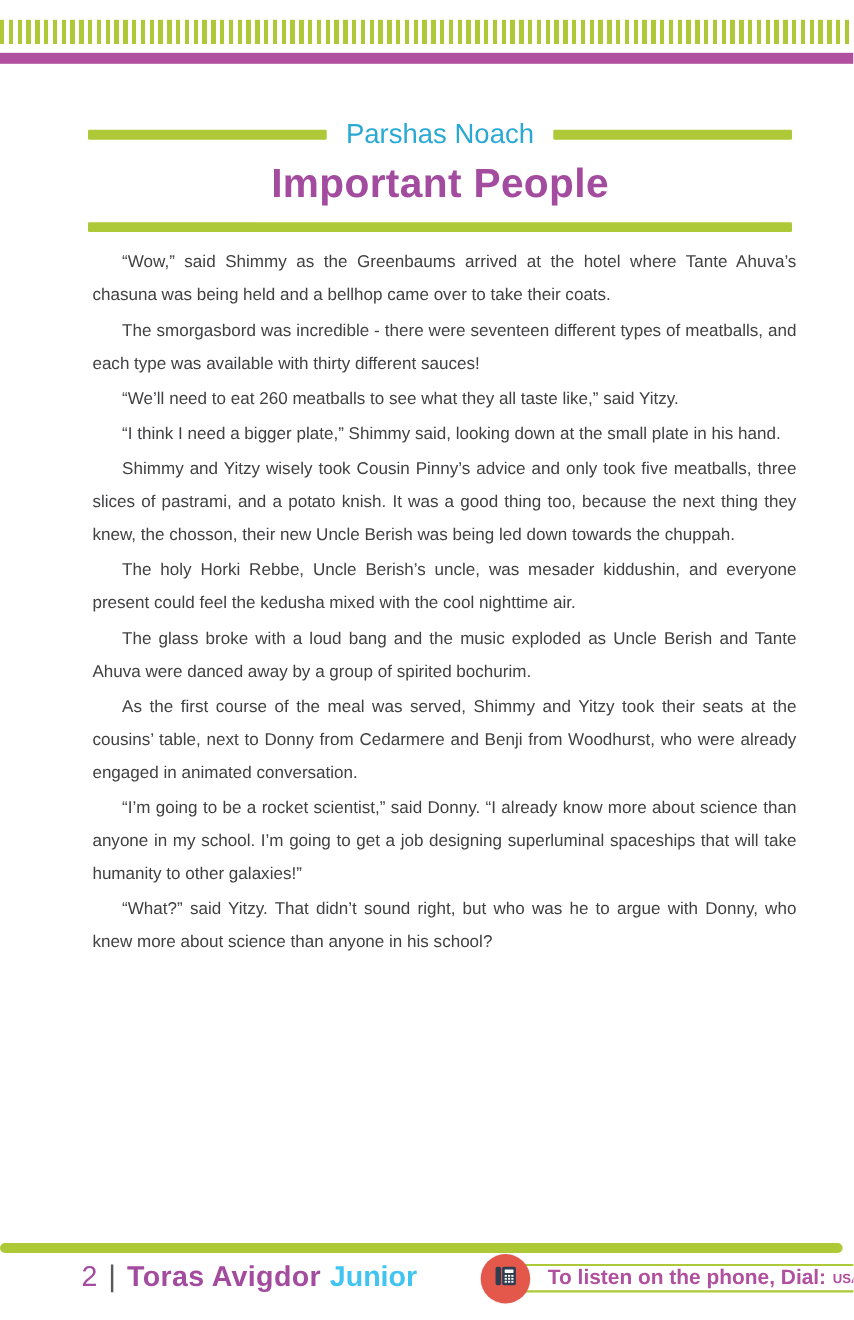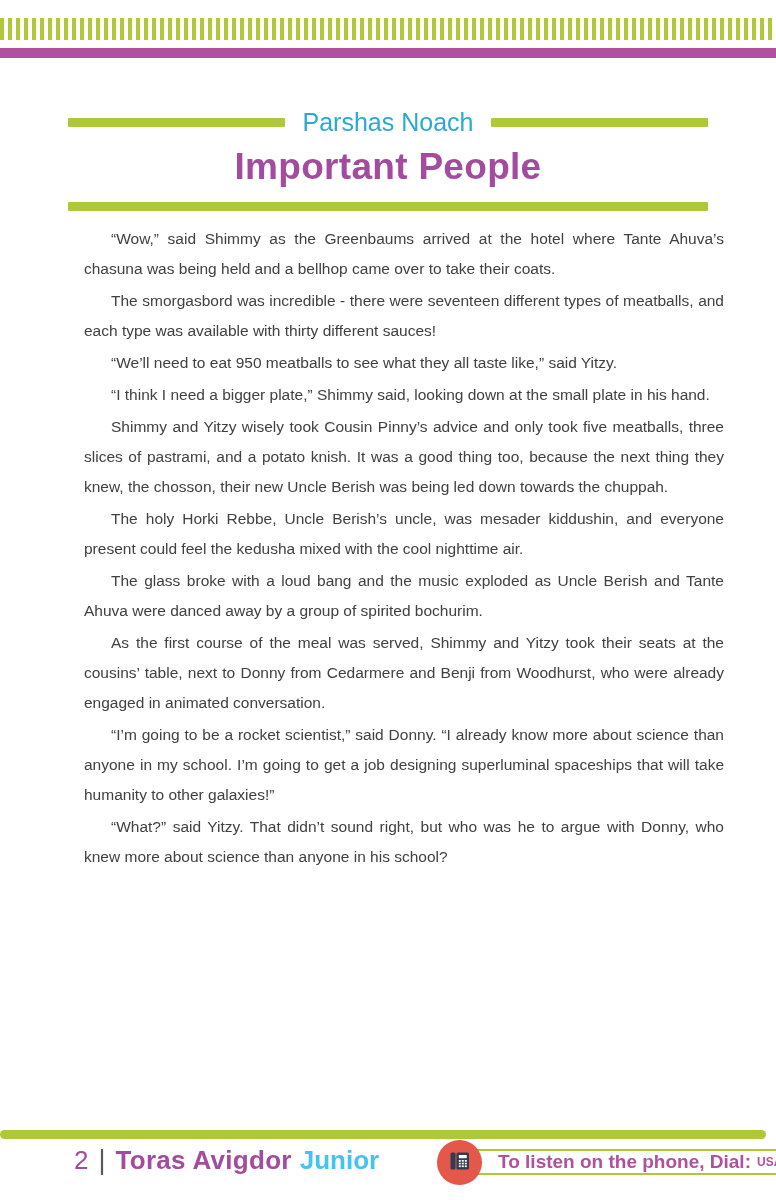--- a/index.html
+++ b/index.html
@@ -14,21 +14,21 @@
   
   .tick-strip {
     position:absolute; top:18px; left:0; right:0; height:22px;
     background:repeating-linear-gradient(90deg, var(--green) 0 4px, transparent 4px 8px);
   }
   .top-bar {
     position:absolute; top:48px; left:0; right:0; height:10px;
     background:var(--magenta);
   }
   
-  .header { position:absolute; top:108px; left:68px; width:640px; text-align:center; }
+  .header { position:absolute; top:108px; left:80px; width:640px; text-align:center; }
   .kicker-row { display:flex; align-items:center; gap:18px; }
   .kicker-bar { flex:1; height:9px; background:var(--green); border-radius:1px; }
   .kicker-text { color:var(--cyan); font-size:25px; font-weight:500; white-space:nowrap; }
   .title { color:var(--title-purple); font-size:37px; font-weight:bold; margin-top:9px; letter-spacing:0.3px; }
   .header-rule { height:9px; background:var(--green); margin-top:14px; border-radius:1px; }
   
   .content {
     position:absolute; top:224px; left:84px; width:640px;
     color:var(--body-text);
     font-size:15.5px; line-height:30px;
@@ -84,21 +84,21 @@
       <div class="kicker-text">Parshas Noach</div>
       <div class="kicker-bar"></div>
     </div>
     <div class="title">Important People</div>
     <div class="header-rule"></div>
   </div>
 
   <div class="content">
     <p>“Wow,” said Shimmy as the Greenbaums arrived at the hotel where Tante Ahuva’s chasuna was being held and a bellhop came over to take their coats.</p>
     <p>The smorgasbord was incredible - there were seventeen different types of meatballs, and each type was available with thirty different sauces!</p>
-    <p>“We’ll need to eat 950 meatballs to see what they all taste like,” said Yitzy.</p>
+    <p>“We’ll need to eat 260 meatballs to see what they all taste like,” said Yitzy.</p>
     <p>“I think I need a bigger plate,” Shimmy said, looking down at the small plate in his hand.</p>
     <p>Shimmy and Yitzy wisely took Cousin Pinny’s advice and only took five meatballs, three slices of pastrami, and a potato knish. It was a good thing too, because the next thing they knew, the chosson, their new Uncle Berish was being led down towards the chuppah.</p>
     <p>The holy Horki Rebbe, Uncle Berish’s uncle, was mesader kiddushin, and everyone present could feel the kedusha mixed with the cool nighttime air.</p>
     <p>The glass broke with a loud bang and the music exploded as Uncle Berish and Tante Ahuva were danced away by a group of spirited bochurim.</p>
     <p>As the first course of the meal was served, Shimmy and Yitzy took their seats at the cousins’ table, next to Donny from Cedarmere and Benji from Woodhurst, who were already engaged in animated conversation.</p>
     <p>“I’m going to be a rocket scientist,” said Donny. “I already know more about science than anyone in my school. I’m going to get a job designing superluminal spaceships that will take humanity to other galaxies!”</p>
     <p>“What?” said Yitzy. That didn’t sound right, but who was he to argue with Donny, who knew more about science than anyone in his school?</p>
   </div>
 
   <div class="footer-rule"></div>

